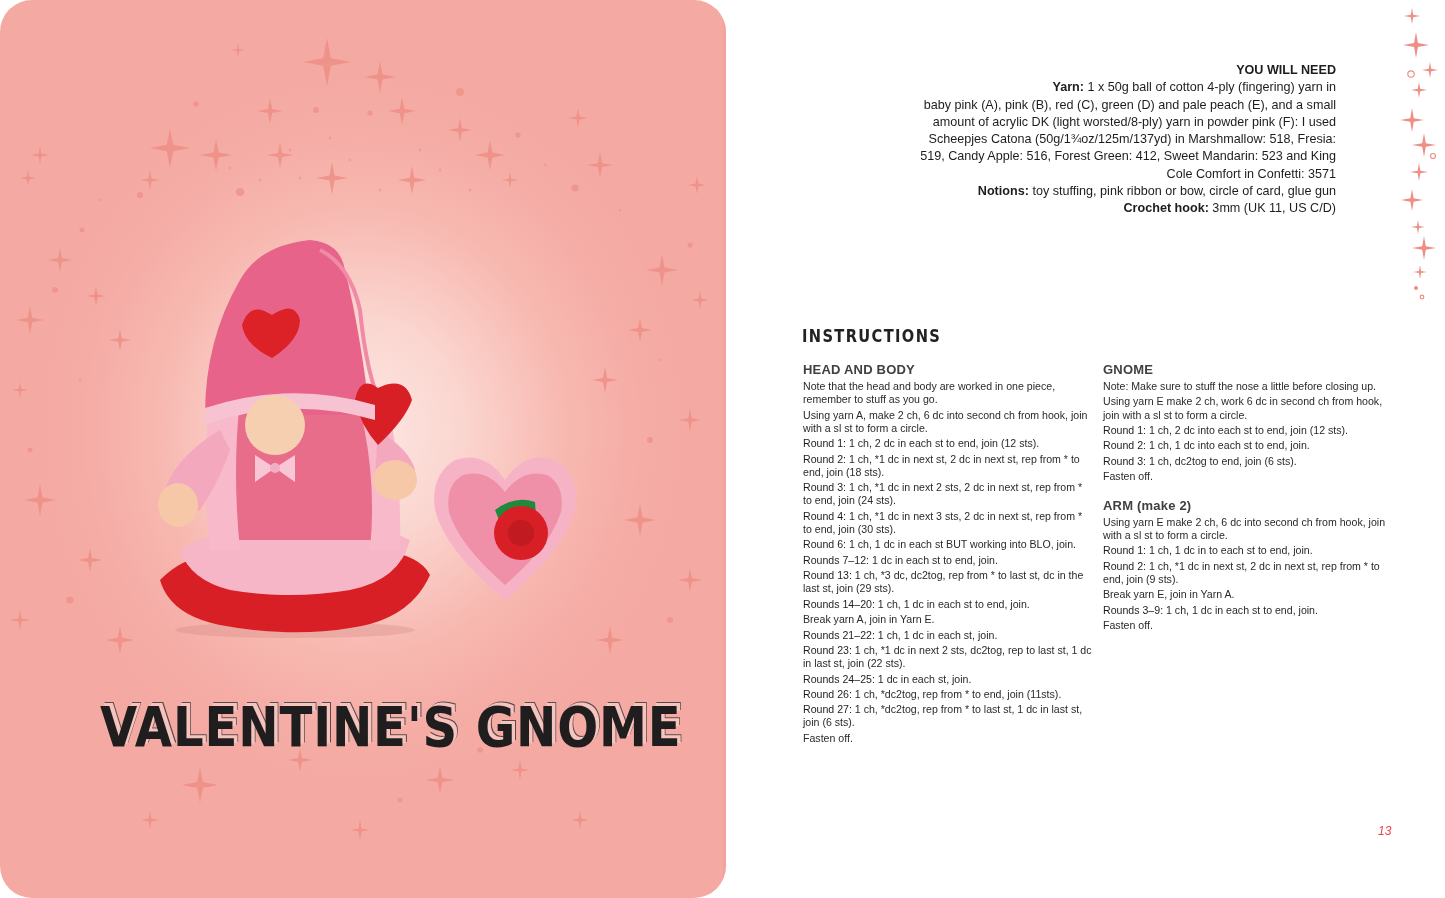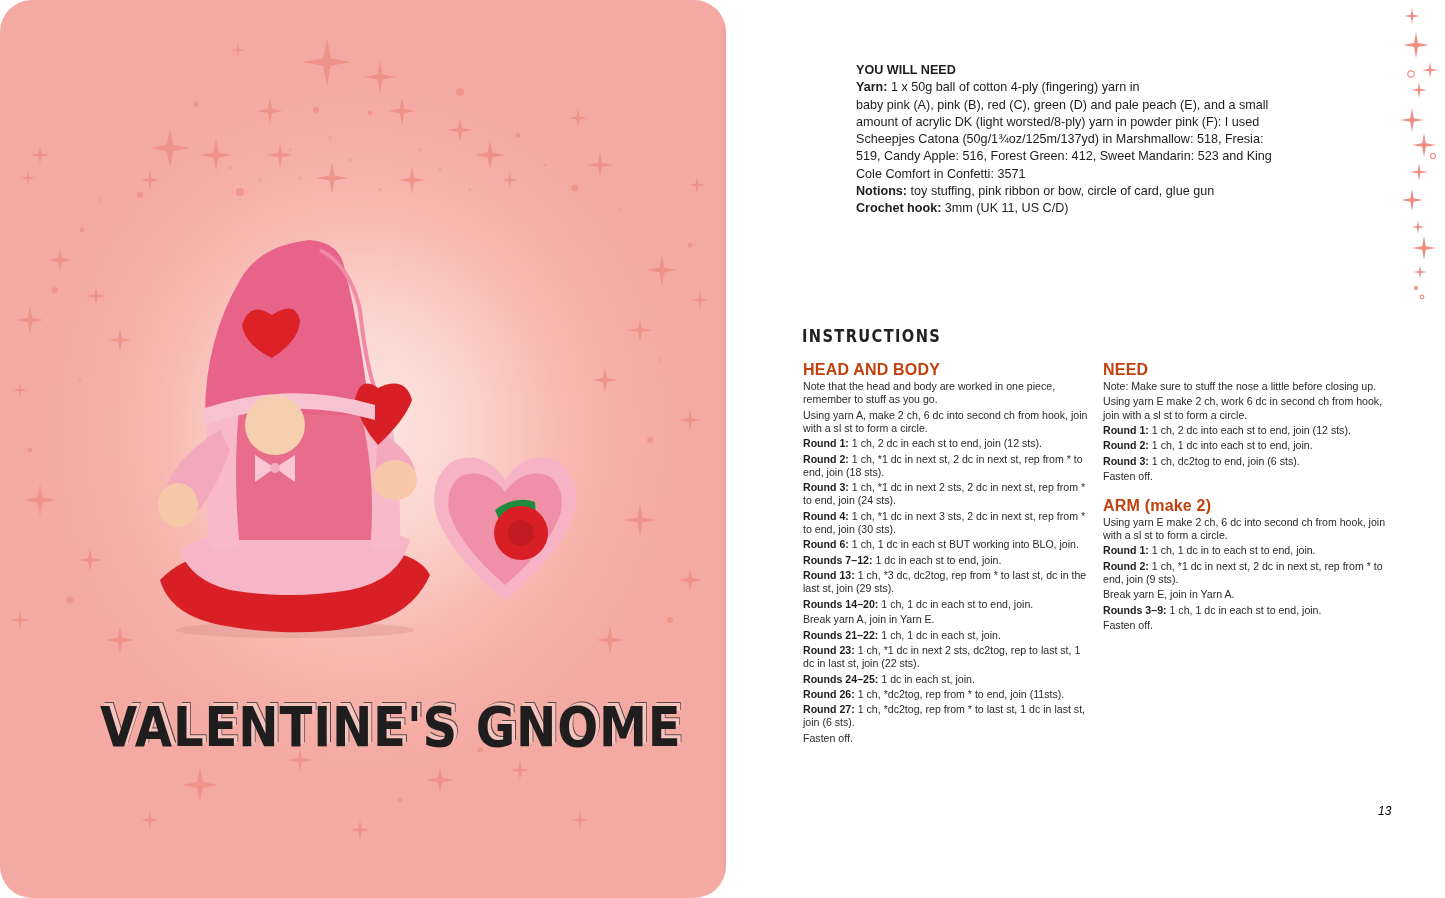--- a/index.html
+++ b/index.html
@@ -26,44 +26,44 @@
     text-shadow: 4px -3px 0 #f6c4be, 5px -4px 0 #5a4a4a;
     white-space: nowrap;
   }
 
   .photo { position: absolute; }
 
   
   .right-page { position: absolute; left: 726px; top: 0; width: 719px; height: 898px; background: #ffffff; }
 
   .needs {
-    position: absolute; left: 130px; top: 62px; width: 480px; text-align: left;
+    position: absolute; left: 130px; top: 62px; width: 480px; text-align: right;
     font-family: "Liberation Sans", sans-serif; font-size: 12.6px; line-height: 17.3px; color: #1d1d1d;
   }
   .needs .heading { font-weight: bold; font-size: 12.6px; margin-bottom: 0; }
   .needs b { font-weight: bold; }
   .needs .line { display: block; }
 
   .instr-title {
     position: absolute; left: 76px; top: 326px;
     font-family: "DejaVu Sans", sans-serif; font-weight: bold; font-size: 17px;
     letter-spacing: 1.6px; color: #222; transform: scaleX(0.86); transform-origin: left center;
   }
 
   .col { position: absolute; font-family: "Liberation Sans", sans-serif; font-size: 10.6px; line-height: 13.2px; color: #2a2a2a; }
   .col-left { left: 77px; top: 362px; width: 290px; }
   .col-right { left: 377px; top: 362px; width: 290px; }
-  .sec-head { font-family: "Liberation Sans", sans-serif; font-size: 16px; font-weight: bold; color: #c2410c; letter-spacing: .2px; margin-bottom: 2px; line-height: 16px; }
+  .sec-head { font-family: "Liberation Sans", sans-serif; font-size: 13px; font-weight: bold; color: #404040; letter-spacing: .2px; margin-bottom: 2px; line-height: 16px; }
   .para { margin-bottom: 2.2px; }
-  .para b { font-weight: bold; color: #1d1d1d; }
+  .para b { font-weight: normal; color: #1d1d1d; }
   .gap { height: 12px; }
 
   .page-num {
-    position: absolute; left: 652px; top: 804px; font-family: "Liberation Sans", sans-serif;
-    font-style: italic; font-size: 12px; color: #000000;
+    position: absolute; left: 652px; top: 824px; font-family: "Liberation Sans", sans-serif;
+    font-style: italic; font-size: 12px; color: #ef4444;
   }
   .side-sparkles { position: absolute; left: 664px; top: 0; width: 55px; height: 310px; }
 </style>
 </head>
 <body>
 
 <div class="left-page">
   <svg class="sparkles" width="726" height="898" viewBox="0 0 726 898">
     <defs>
       <g id="spk">
@@ -232,21 +232,21 @@
         <div class="para"><b>Round 23:</b><span> 1 ch, *1 dc in next 2 sts, dc2tog, rep to last st, 1 dc in last st, join (22 sts).</span></div>
         <div class="para"><b>Rounds 24–25:</b><span> 1 dc in each st, join.</span></div>
         <div class="para"><b>Round 26:</b><span> 1 ch, *dc2tog, rep from * to end, join (11sts).</span></div>
         <div class="para"><b>Round 27:</b><span> 1 ch, *dc2tog, rep from * to last st, 1 dc in last st, join (6 sts).</span></div>
         <div class="para"><b></b><span>Fasten off.</span></div>
       </div>
   </div>
 
   <div class="col col-right">
     <div>
-      <div class="sec-head">NEED</div>
+      <div class="sec-head">GNOME</div>
       <div id="nose-list">
           <div class="para"><b></b><span>Note: Make sure to stuff the nose a little before closing up.</span></div>
           <div class="para"><b></b><span>Using yarn E make 2 ch, work 6 dc in second ch from hook, join with a sl st to form a circle.</span></div>
           <div class="para"><b>Round 1:</b><span> 1 ch, 2 dc into each st to end, join (12 sts).</span></div>
           <div class="para"><b>Round 2:</b><span> 1 ch, 1 dc into each st to end, join.</span></div>
           <div class="para"><b>Round 3:</b><span> 1 ch, dc2tog to end, join (6 sts).</span></div>
           <div class="para"><b></b><span>Fasten off.</span></div>
         </div>
     </div>
     <div class="gap"></div>

